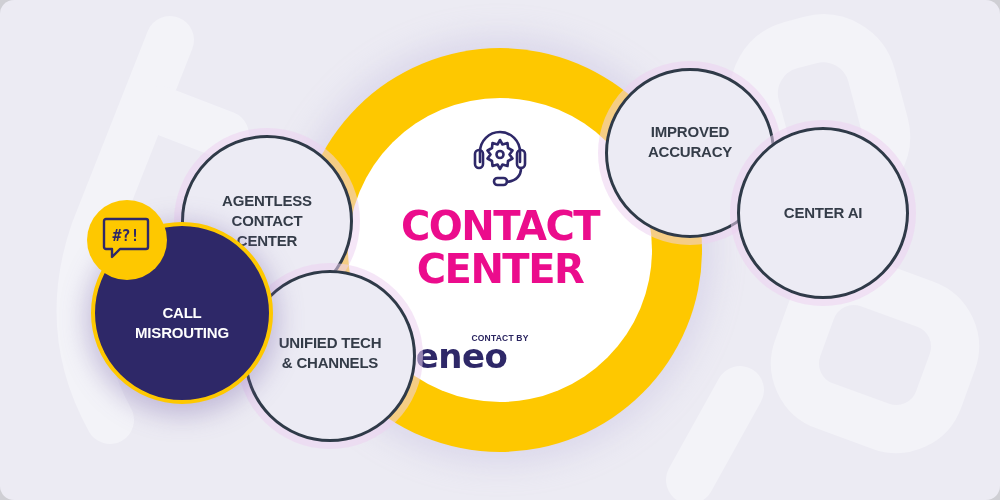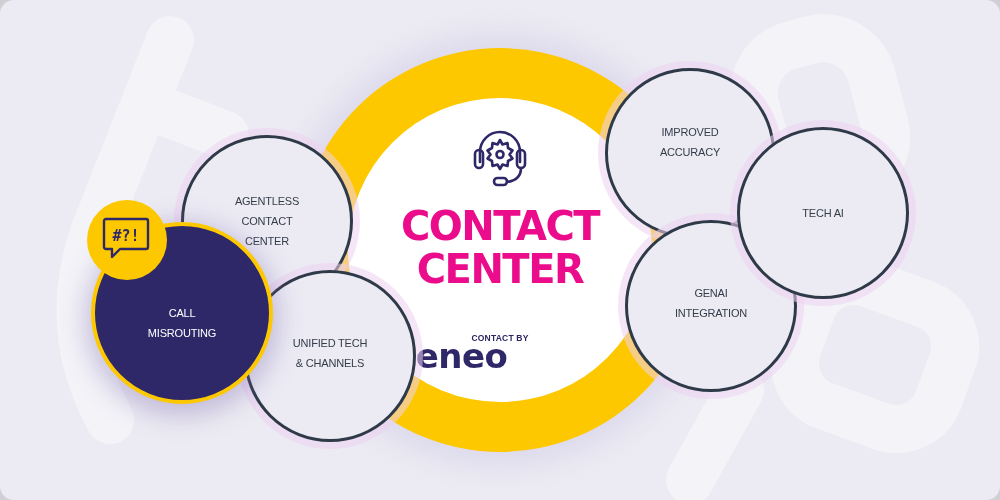--- a/index.html
+++ b/index.html
@@ -4,21 +4,21 @@
 <style>
   html, body { margin:0; padding:0; }
   body { width:1000px; height:500px; overflow:hidden; background:#cfcfd4; font-family:"Liberation Sans", sans-serif; }
   .canvas { position:absolute; left:0; top:0; width:1000px; height:500px; background:#ecebf3; border-radius:14px; overflow:hidden; }
   .bg-shape { position:absolute; }
   .ring { position:absolute; left:298px; top:48px; width:404px; height:404px; border-radius:50%; background:#fec800;
           box-shadow:0 0 30px 12px rgba(190,180,220,0.35); }
   .ring-inner { position:absolute; left:50px; top:50px; width:304px; height:304px; border-radius:50%; background:#ffffff; }
   .bubble { position:absolute; border-radius:50%; background:#ecebf4; border:3.5px solid #2f3a48; box-sizing:border-box;
             box-shadow:0 0 0 7px rgba(236,210,240,0.55); display:flex; align-items:center; justify-content:center; text-align:center; }
-  .bubble span { color:#343c48; font-weight:normal; font-size:11px; line-height:20px; white-space:pre-line; letter-spacing:-0.2px; }
+  .bubble span { color:#343c48; font-weight:bold; font-size:15px; line-height:20px; white-space:pre-line; letter-spacing:-0.2px; }
   .bubble.active { background:#2e2868; border:4px solid #fec800; box-shadow:0 6px 24px 6px rgba(120,100,170,0.35); }
   .bubble.active span { color:#ffffff; }
   .badge { position:absolute; left:87px; top:200px; width:80px; height:80px; border-radius:50%; background:#fec800;
            display:flex; align-items:center; justify-content:center; }
   .center-title { position:absolute; left:380px; top:205px; width:240px; text-align:center; color:#eb0c8c;
                   font-family:"DejaVu Sans", sans-serif; font-weight:bold; font-size:40px; line-height:43px; letter-spacing:-1.5px; }
   .powered { position:absolute; left:400px; top:333px; width:200px; text-align:center; color:#2a2560; font-size:8.5px; font-weight:bold; letter-spacing:0.2px; }
   .brand { position:absolute; left:400px; top:336px; width:200px; text-align:left; color:#2e2868;
            font-family:"DejaVu Sans", sans-serif; font-weight:bold; font-size:34px; letter-spacing:-0.5px; }
   .headset { position:absolute; left:465px; top:122px; width:70px; height:70px; }
@@ -78,21 +78,17 @@
     <svg width="50" height="48" viewBox="0 0 50 48">
       <path d="M4 3 H44 A2 2 0 0 1 46 5 V31 A2 2 0 0 1 44 33 H18 L10 41 V33 H4 A2 2 0 0 1 2 31 V5 A2 2 0 0 1 4 3 Z" fill="none" stroke="#2e2868" stroke-width="2.4" stroke-linejoin="round"></path>
       <text x="24" y="25" text-anchor="middle" fill="#2e2868" font-family="DejaVu Sans Mono, monospace" font-weight="bold" font-size="15">#?!</text>
     </svg>
   </div>
 
   <div class="bubble" style="left:605px;top:68px;width:170px;height:170px;">
     <span style="padding-bottom:22px;">IMPROVED
 ACCURACY</span>
   </div>
-  <div class="bubble" style="left:625px;top:220px;width:172px;height:172px;">
-    <span style="padding-bottom:6px;">GENAI
-INTEGRATION</span>
-  </div>
   <div class="bubble" style="left:737px;top:127px;width:172px;height:172px;">
-    <span>TECH AI</span>
+    <span>CENTER AI</span>
   </div>
 
 </div>
 
 </body></html>

